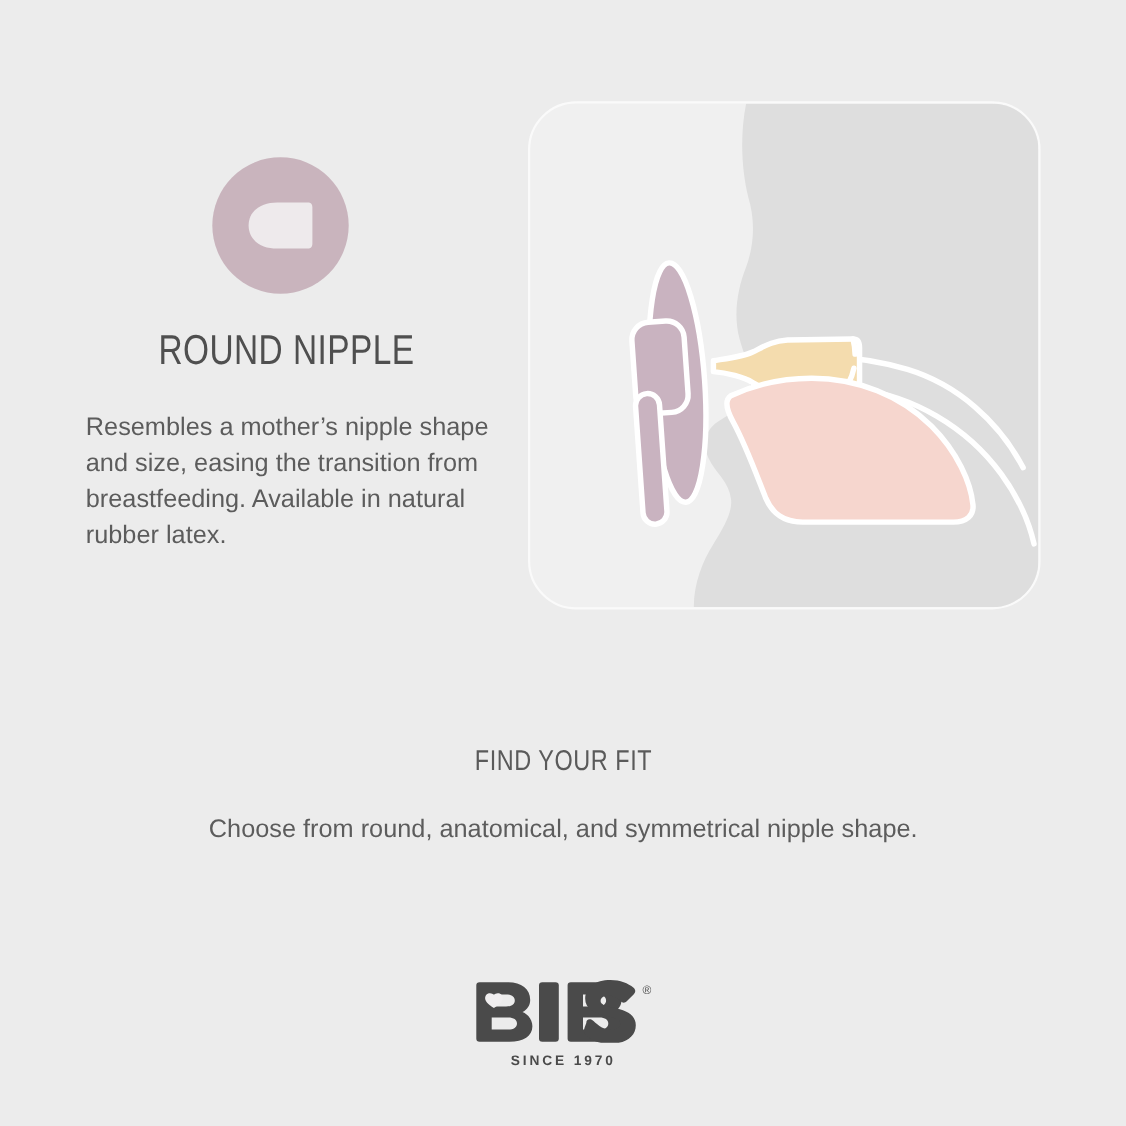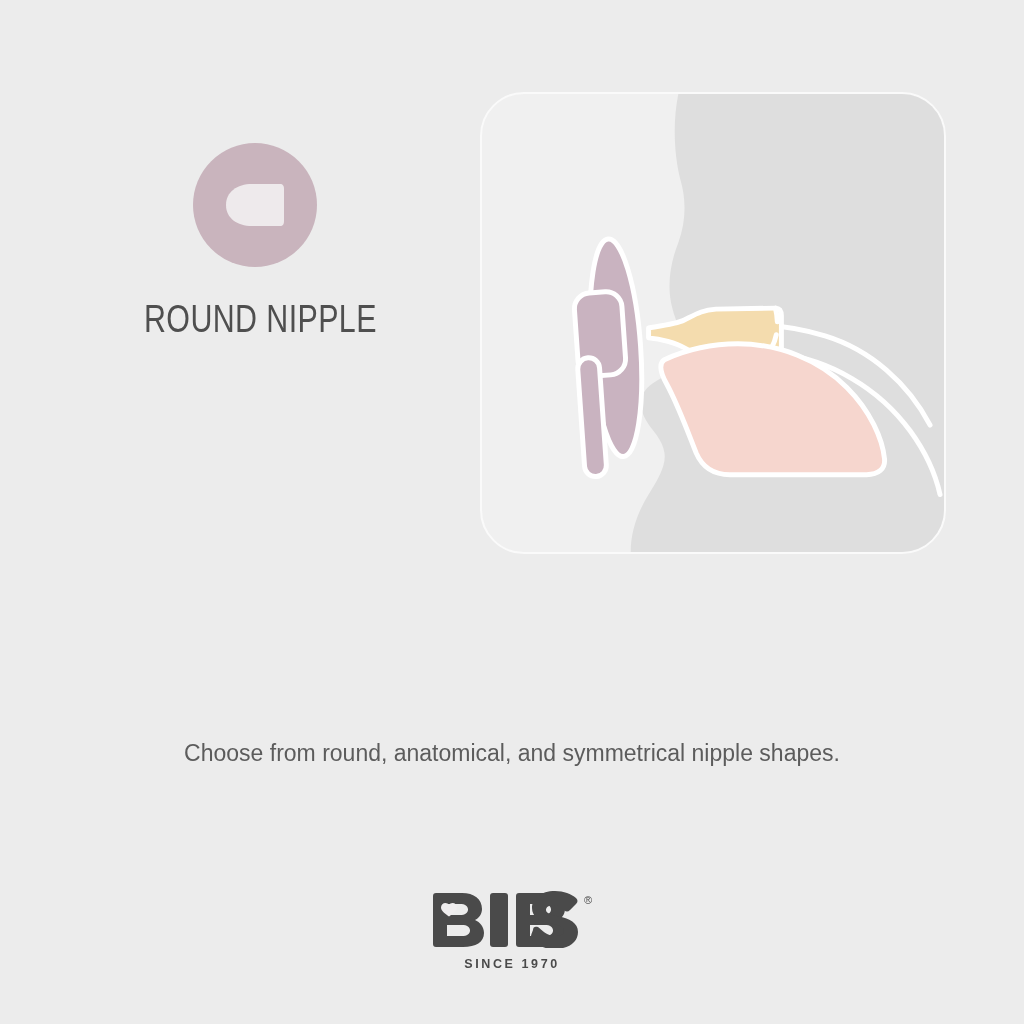--- a/index.html
+++ b/index.html
@@ -131,20 +131,21 @@
                L 88 84
                C 91 84, 92 82, 92 79
                L 92 47
                C 92 44, 91 42, 88 42
                Z" fill="#eeeaec"></path>
     </svg>
   </div>
 
   <div class="feature-title">ROUND NIPPLE</div>
 
+  <div class="feature-desc">Resembles a mother’s nipple shape and size, easing the transition from breastfeeding. Available in natural rubber latex.</div>
 
   <div class="illus-card">
     <svg viewBox="0 0 466 462" xmlns="http://www.w3.org/2000/svg">
 
       <path d="M198 0
                L466 0
                L466 462
                L150 462
                C 150 440, 158 420, 168 404
                C 178 388, 186 374, 184 362
@@ -193,21 +194,24 @@
 
       <ellipse cx="135" cy="256" rx="25" ry="110" fill="#c9b3c0" stroke="#ffffff" stroke-width="5" transform="rotate(-4 135 256)"></ellipse>
 
       <rect x="95" y="200" width="48" height="84" rx="16" fill="#c9b3c0" stroke="#ffffff" stroke-width="5" transform="rotate(-4 119 242)"></rect>
 
       <rect x="100" y="266" width="22" height="120" rx="11" fill="#c9b3c0" stroke="#ffffff" stroke-width="5" transform="rotate(-4 111 326)"></rect>
 
     </svg>
   </div>
 
-  <div class="fit-sub">Choose from round, anatomical, and symmetrical nipple shapes.</div>
+  <div class="fit-title">
+    <span>FIND YOUR FIT</span>
+  </div>
+  <div class="fit-sub">Choose from round, anatomical, and symmetrical nipple shape.</div>
 
   <div class="brand">
     <div class="brand-mark">
       <svg width="160" height="58" viewBox="0 0 160 58" xmlns="http://www.w3.org/2000/svg">
         <g fill="#4a4a4a">
 
           <path d="M4 3 L30 3 C42 3 50 9 50 19 C50 24 47 28 43 30
                    C48 32 52 37 52 43 C52 52 44 57 31 57 L4 57
                    C2 57 1 56 1 54 L1 6 C1 4 2 3 4 3 Z
                    M15 14 L15 25 L28 25 C33 25 36 23 36 19.5

